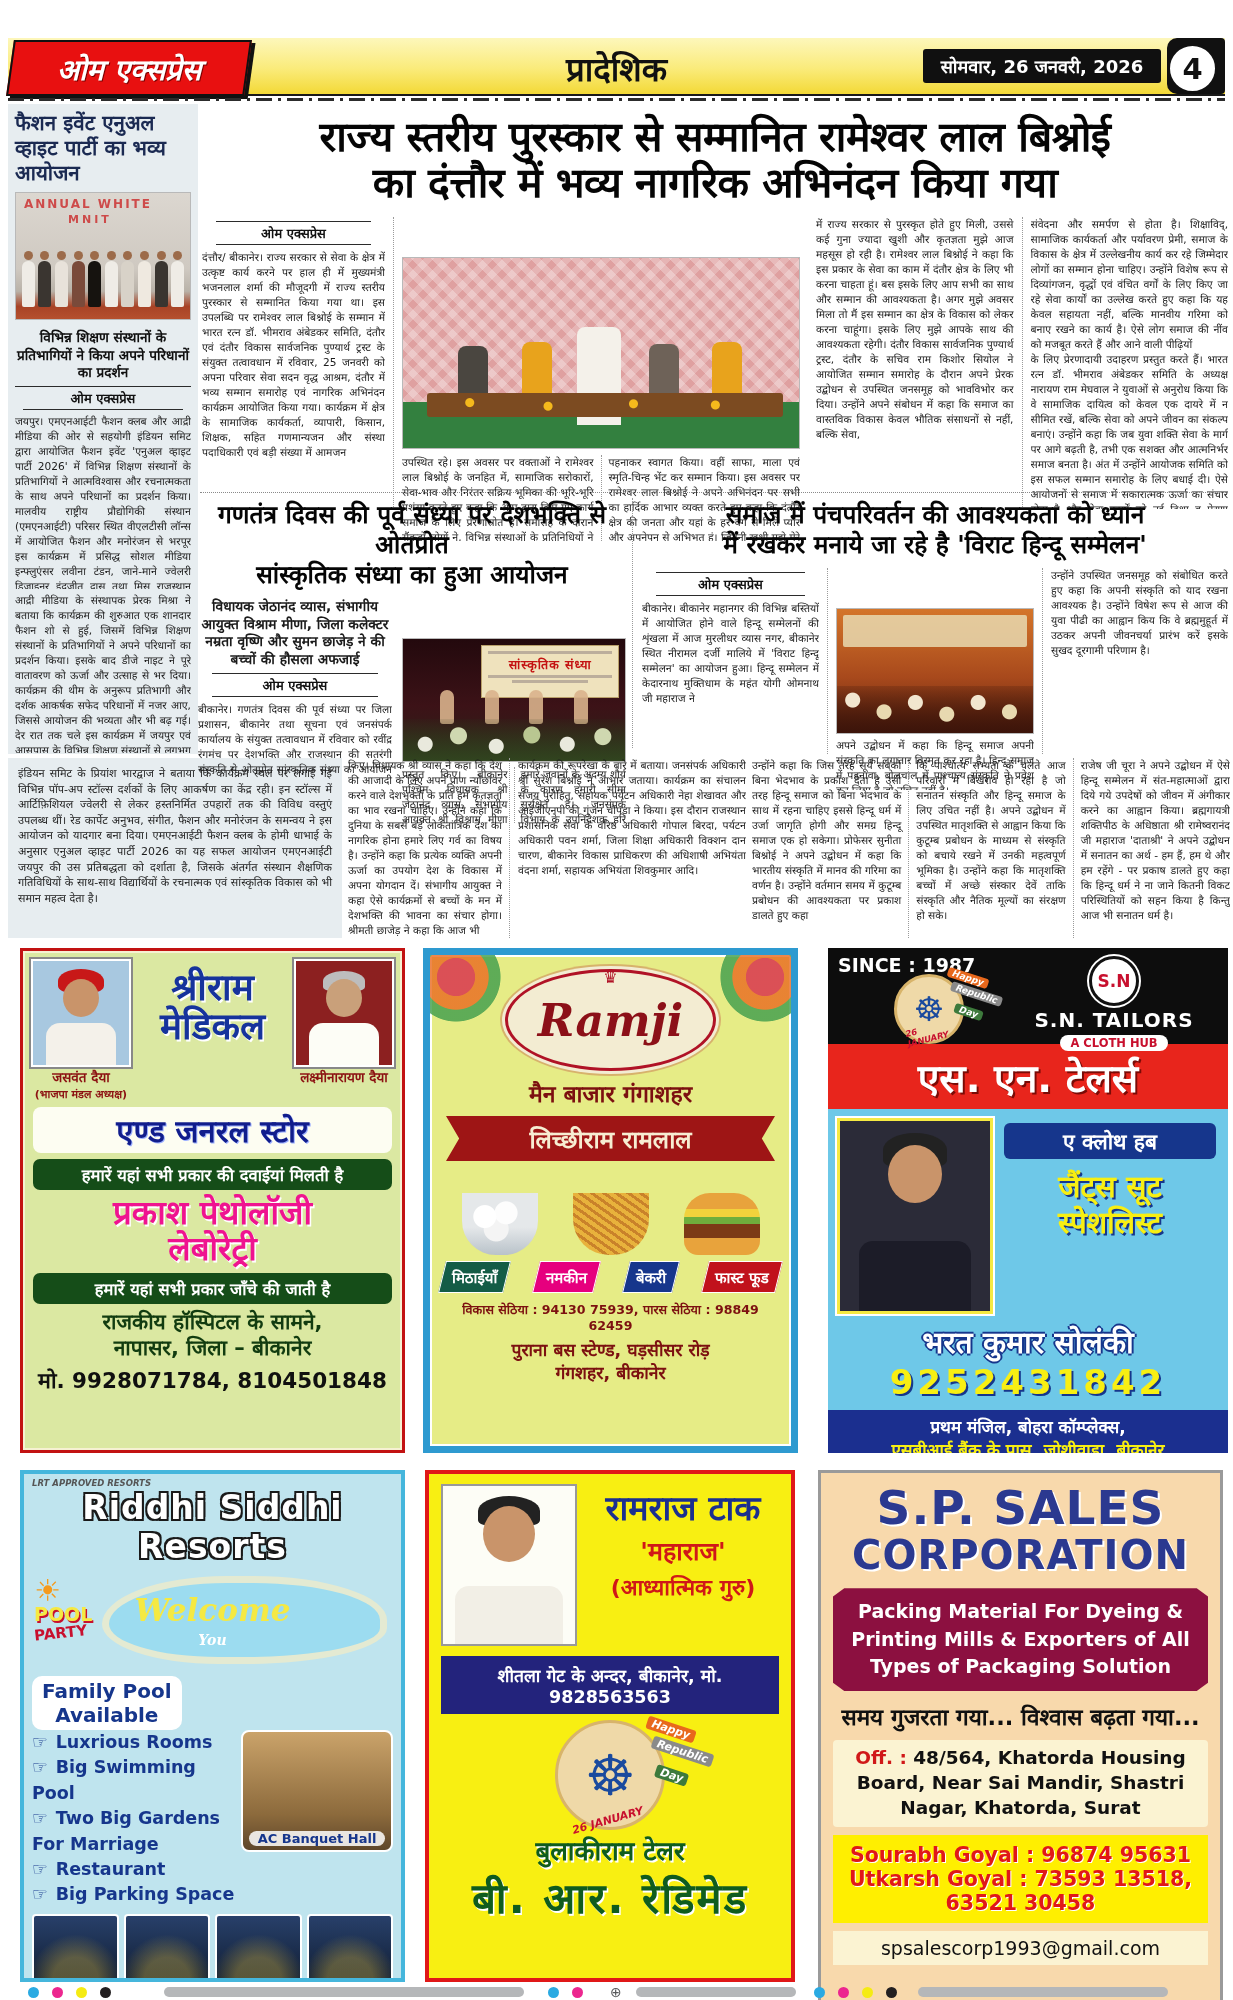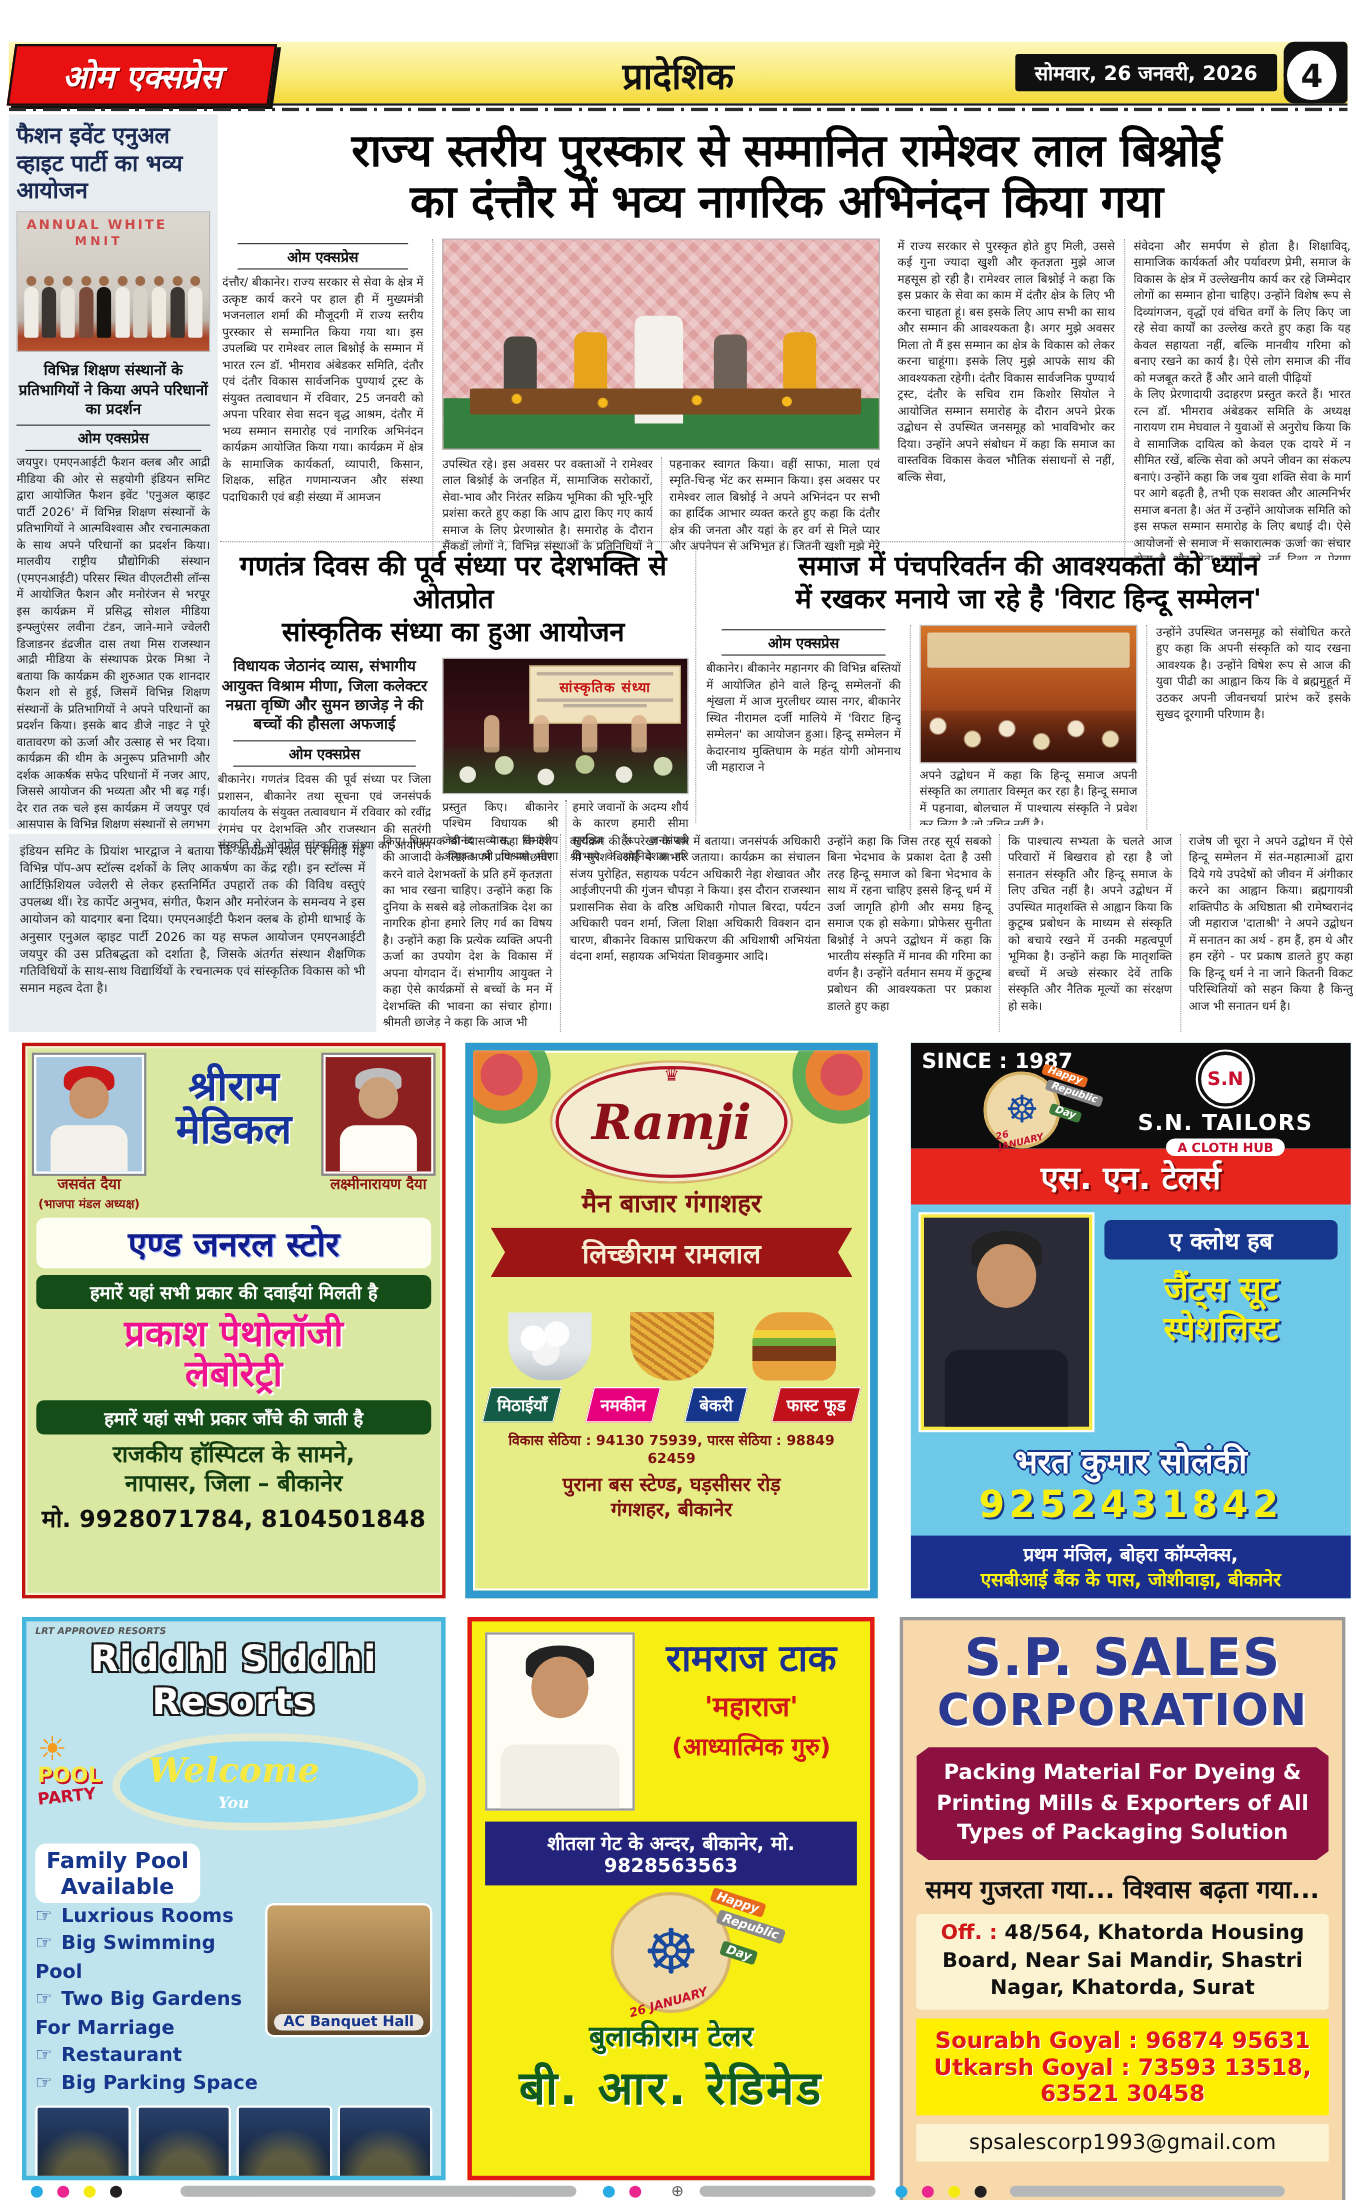--- a/index.html
+++ b/index.html
@@ -30,21 +30,21 @@
   .byline{font-weight:bold;text-align:center;font-size:13px;color:#111;padding:2px 0;
           border-top:1.4px solid #2b2b2b;border-bottom:1.4px solid #2b2b2b;margin:4px 14px 5px;}
 
   
   .fashion{left:8px;top:104px;width:190px;height:650px;background:#e7edf0;padding:7px 7px;box-sizing:border-box;}
   .fash-hl{color:#1b2a52;font-weight:bold;font-size:20.5px;line-height:1.22;}
   .fash-sub{font-weight:bold;font-size:13.6px;text-align:center;line-height:1.3;color:#101010;padding:5px 0 4px;border-bottom:1.4px solid #2b2b2b;}
   .fashion-cont{left:8px;top:758px;width:334px;height:180px;background:#e7edf0;padding:8px 10px;box-sizing:border-box;font-size:11px;}
 
   
-  .ph{position:relative;overflow:hidden;border:1px solid #b9b9b9;box-sizing:border-box;}
+  .ph{position:relative;overflow:hidden;border:1px solid #b9b9b9;box-sizing:border-box;margin-top:40px;}
   .ph-fashion{width:100%;height:128px;background:linear-gradient(180deg,#dcd7d0 0%,#cfc9c1 60%,#b9b2a8 78%,#a84326 90%,#b5502e 100%);}
   .ph-fashion .banner-txt{position:absolute;top:4px;left:8px;color:#c33;font-weight:bold;font-size:12px;letter-spacing:2px;opacity:.85;}
   .ph-fashion .banner-txt2{position:absolute;top:20px;left:52px;color:#c33;font-weight:bold;font-size:11px;letter-spacing:3px;opacity:.85;}
   .people-row{position:absolute;bottom:12px;left:4px;right:4px;display:flex;justify-content:space-around;align-items:flex-end;}
   .figure{width:13px;height:46px;border-radius:6px 6px 2px 2px;}
   .figure::before{content:"";display:block;width:9px;height:9px;border-radius:50%;background:#9c6b4a;margin:-10px auto 1px;}
   .ph-award{background:
       repeating-linear-gradient(45deg,rgba(255,255,255,.28) 0 7px,rgba(0,0,0,0) 7px 14px),
       repeating-linear-gradient(-45deg,rgba(255,255,255,.22) 0 7px,rgba(0,0,0,0) 7px 14px),
       #dfa0a0;}
@@ -119,21 +119,21 @@
   .sn-since{position:absolute;left:10px;top:6px;color:#fff;font-weight:bold;font-size:19px;}
   .badge{position:relative;border-radius:50%;background:#efd9a8;border:3px solid #d8b46a;}
   .badge .wheel{position:absolute;left:50%;top:50%;transform:translate(-50%,-50%);color:#1a4a9e;}
   .badge .ribbon{position:absolute;color:#fff;font-weight:bold;font-style:italic;border-radius:3px;padding:0 5px;}
   .sn-badge{position:absolute;left:66px;top:26px;width:64px;height:64px;}
   .sn-logo{position:absolute;right:14px;top:8px;width:200px;text-align:center;}
   .sn-logo .circ{width:44px;height:44px;margin:0 auto;border-radius:50%;background:#fff;border:3px solid #111;box-shadow:0 0 0 2px #fff;
       display:flex;align-items:center;justify-content:center;color:#c8102e;font-weight:bold;font-size:17px;}
   .sn-logo .nm{color:#fff;font-weight:bold;font-size:20px;letter-spacing:1px;margin-top:2px;}
   .sn-logo .sub{display:inline-block;background:#fff;color:#c8102e;font-weight:bold;font-size:11.5px;padding:1px 10px;border-radius:8px;}
-  .sn-red{background:#e8251c;color:#fff;font-weight:bold;font-size:29px;text-align:center;padding:6px 0;text-shadow:2px 2px 0 #7a0b06;}
+  .sn-red{background:#e8251c;color:#fff;font-weight:bold;font-size:39px;text-align:center;padding:6px 0;text-shadow:2px 2px 0 #7a0b06;}
   .sn-mid{display:flex;padding:12px 12px 0;}
   .sn-photo{width:150px;height:190px;background:#2b2b38;box-shadow:0 0 0 3px #f5e942,0 0 0 5px #fff;}
   .sn-right{flex:1;padding-left:14px;text-align:center;}
   .sn-chip{background:#16368c;color:#fff;font-weight:bold;font-size:21px;border-radius:6px;padding:4px 0;margin:2px 0 10px;}
   .sn-spec{color:#f8ef12;font-weight:bold;font-size:30px;line-height:1.2;text-shadow:2px 2px 0 #16368c;}
   .sn-owner{color:#fff;font-weight:bold;font-size:30px;text-align:center;margin-top:10px;text-shadow:2px 0 0 #16368c,-2px 0 0 #16368c,0 2px 0 #16368c,0 -2px 0 #16368c;}
   .sn-phone{color:#f8ef12;font-weight:bold;font-size:34px;letter-spacing:4px;text-align:center;text-shadow:2px 2px 0 #16368c;}
   .sn-bottom{background:#1b2f8f;text-align:center;padding:5px 0 7px;margin-top:8px;}
   .sn-bottom .l1{color:#fff;font-weight:bold;font-size:17px;}
   .sn-bottom .l2{color:#f8ef12;font-weight:bold;font-size:17px;}

